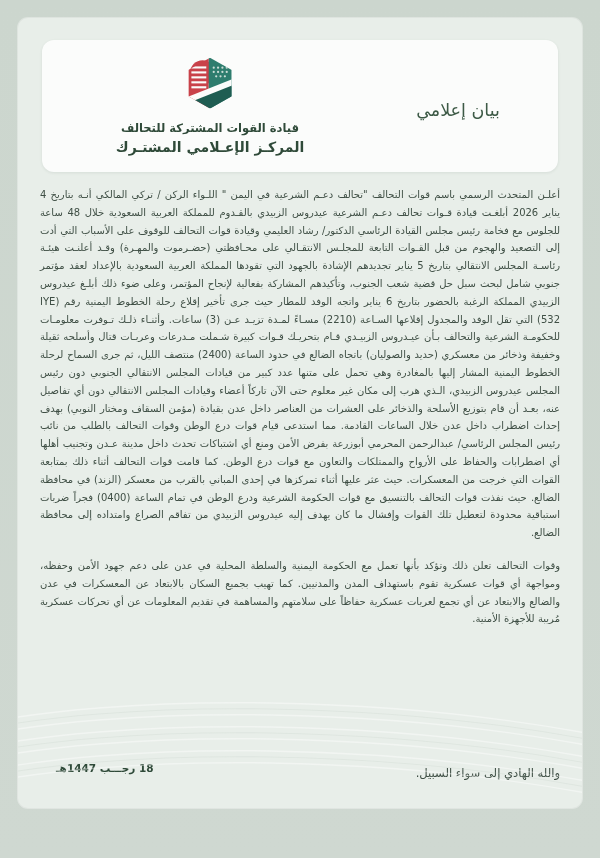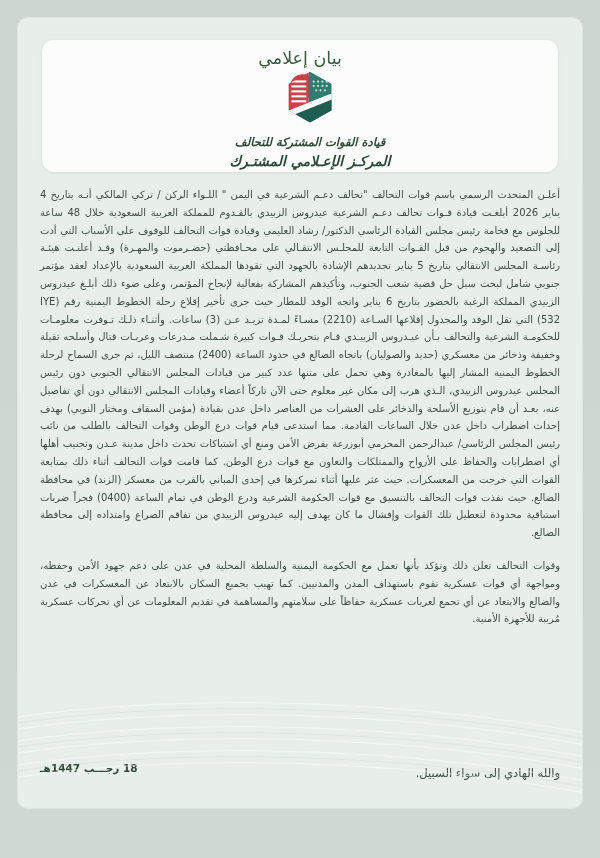--- a/index.html
+++ b/index.html
@@ -55,21 +55,21 @@
     height: 132px;
     background: #fbfcfb;
     border-radius: 12px;
     box-shadow: 0 1px 3px rgba(60,80,65,0.10);
   }
 
   .header-inner {
     position: absolute;
     inset: 0;
     display: flex;
-    flex-direction: column;
+    flex-direction: row;
     align-items: center;
   }
 
   .header-title {
     flex: 0 0 auto;
     width: 200px;
     text-align: center;
     color: #3d5a46;
     font-size: 17.5px;
     font-weight: 400;
@@ -77,21 +77,20 @@
     padding-top: 8px;
   }
 
   .brand-block {
     flex: 1 1 auto;
     display: flex;
     flex-direction: column;
     align-items: center;
     justify-content: center;
     padding-left: 20px;
-    font-style: italic;
   }
 
   .logo {
     width: 64px;
     height: 62px;
     margin-bottom: 4px;
   }
   .logo svg { display: block; width: 100%; height: 100%; }
 
   .org-line1 {
@@ -151,20 +150,21 @@
     margin-left: 10px;
   }
 
   .date-block {
     text-align: center;
     color: #2f4a39;
     font-size: 10.5px;
     font-weight: bold;
     line-height: 1.65;
     white-space: nowrap;
+    margin-left: 16px;
   }
 </style>
 </head>
 <body>
 
 <div id="page">
   <div id="sheet">
 
     <div class="header-card">
       <div class="header-inner">

